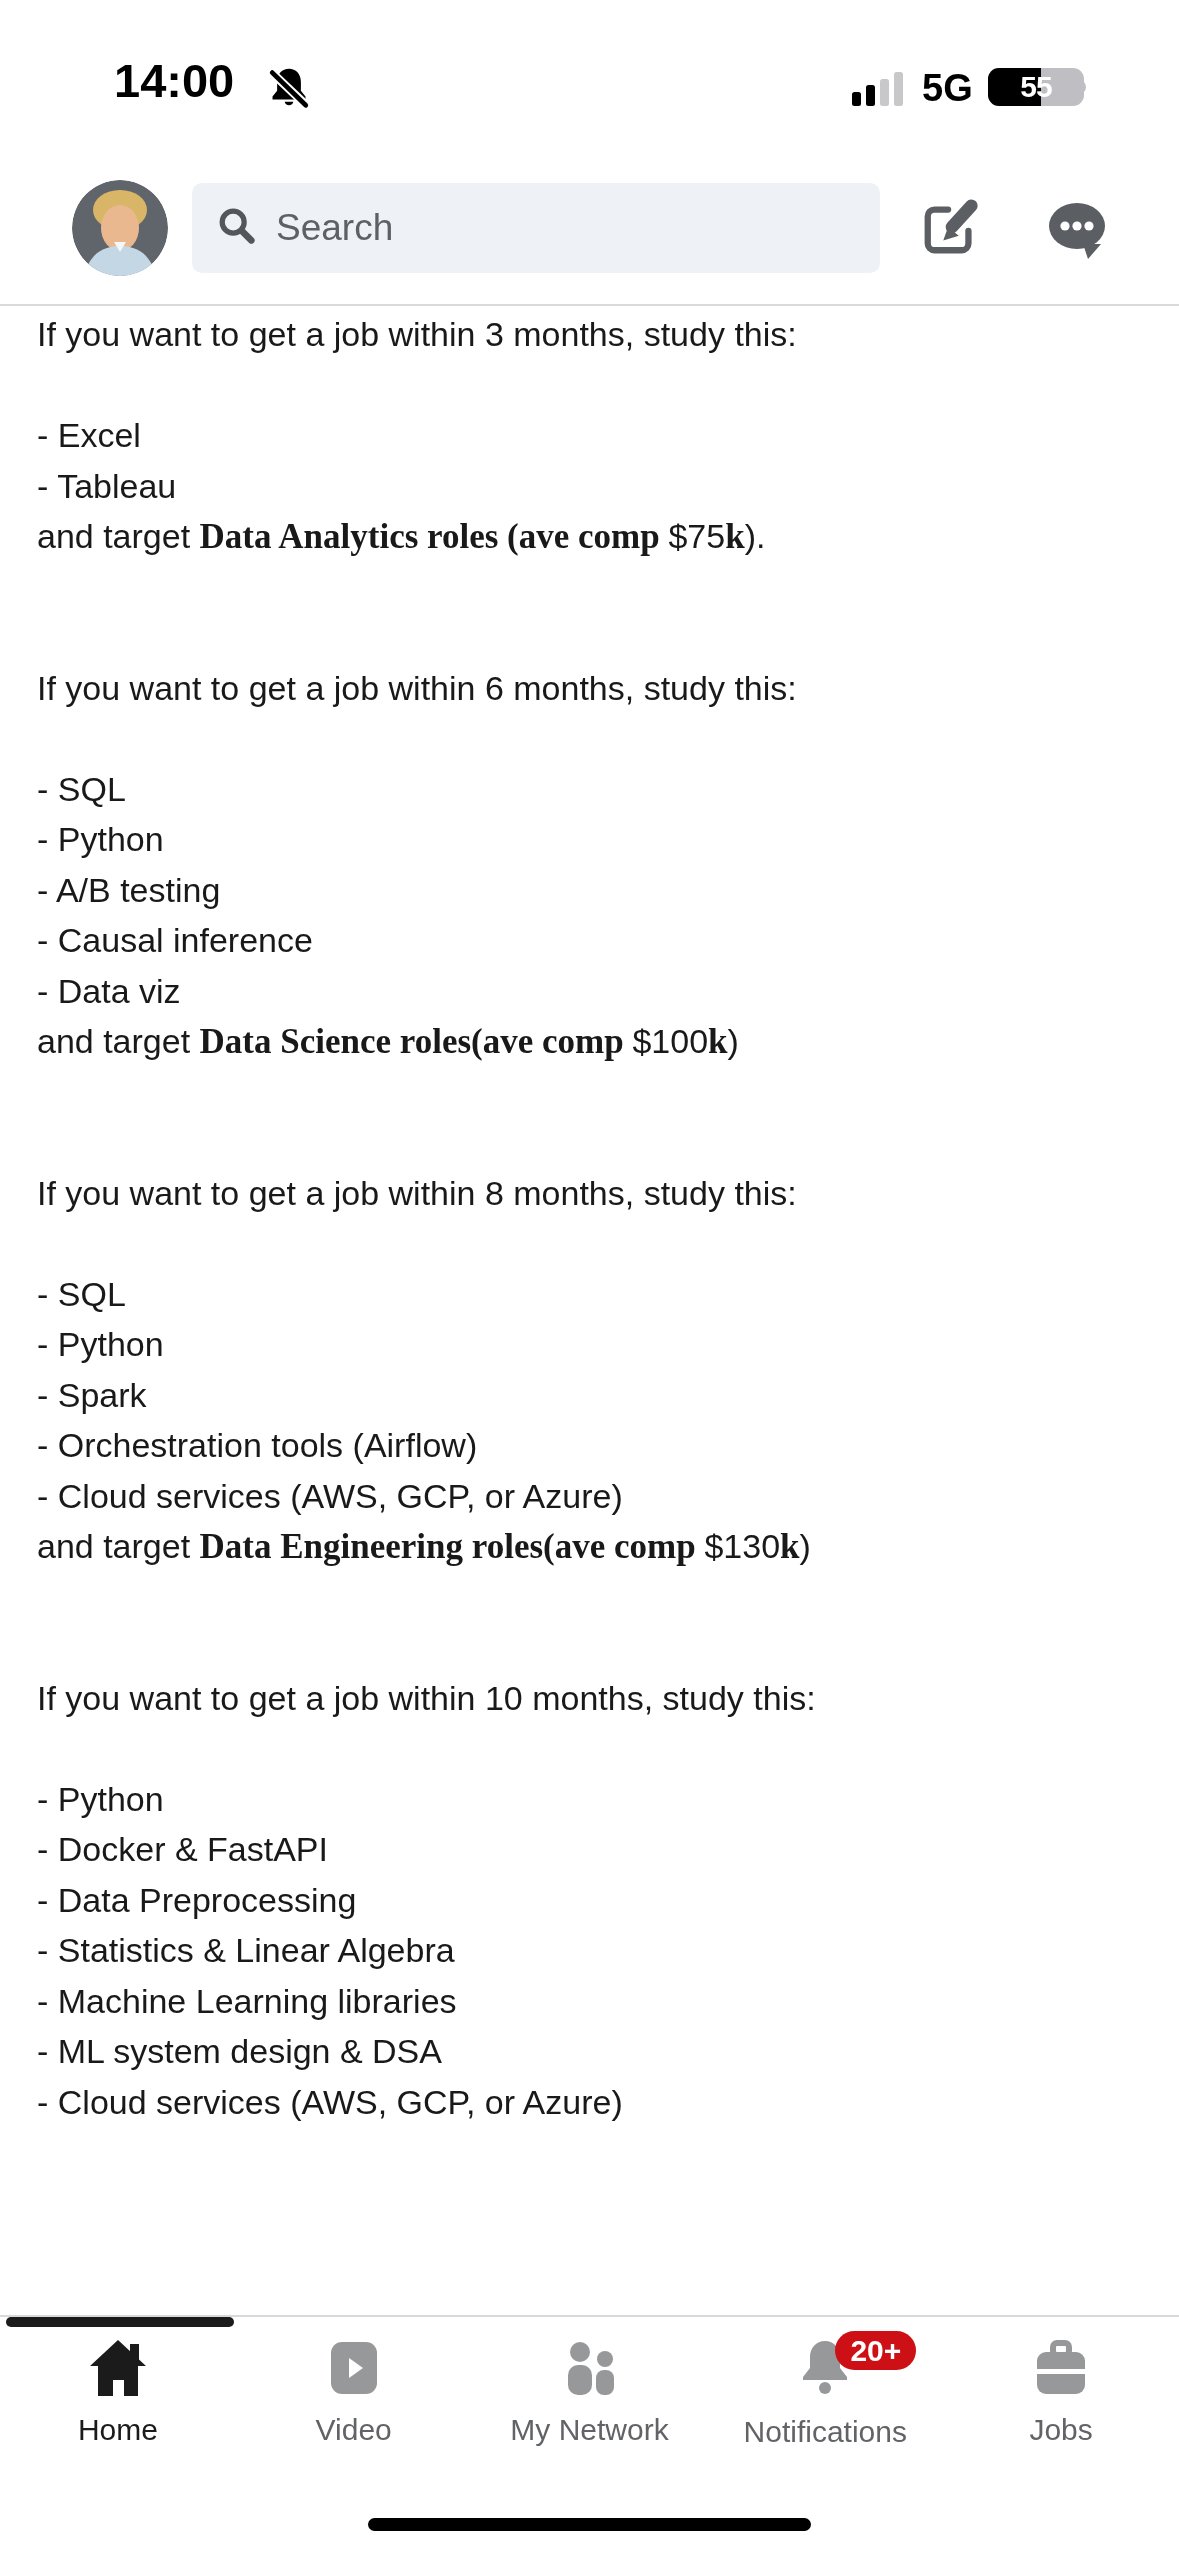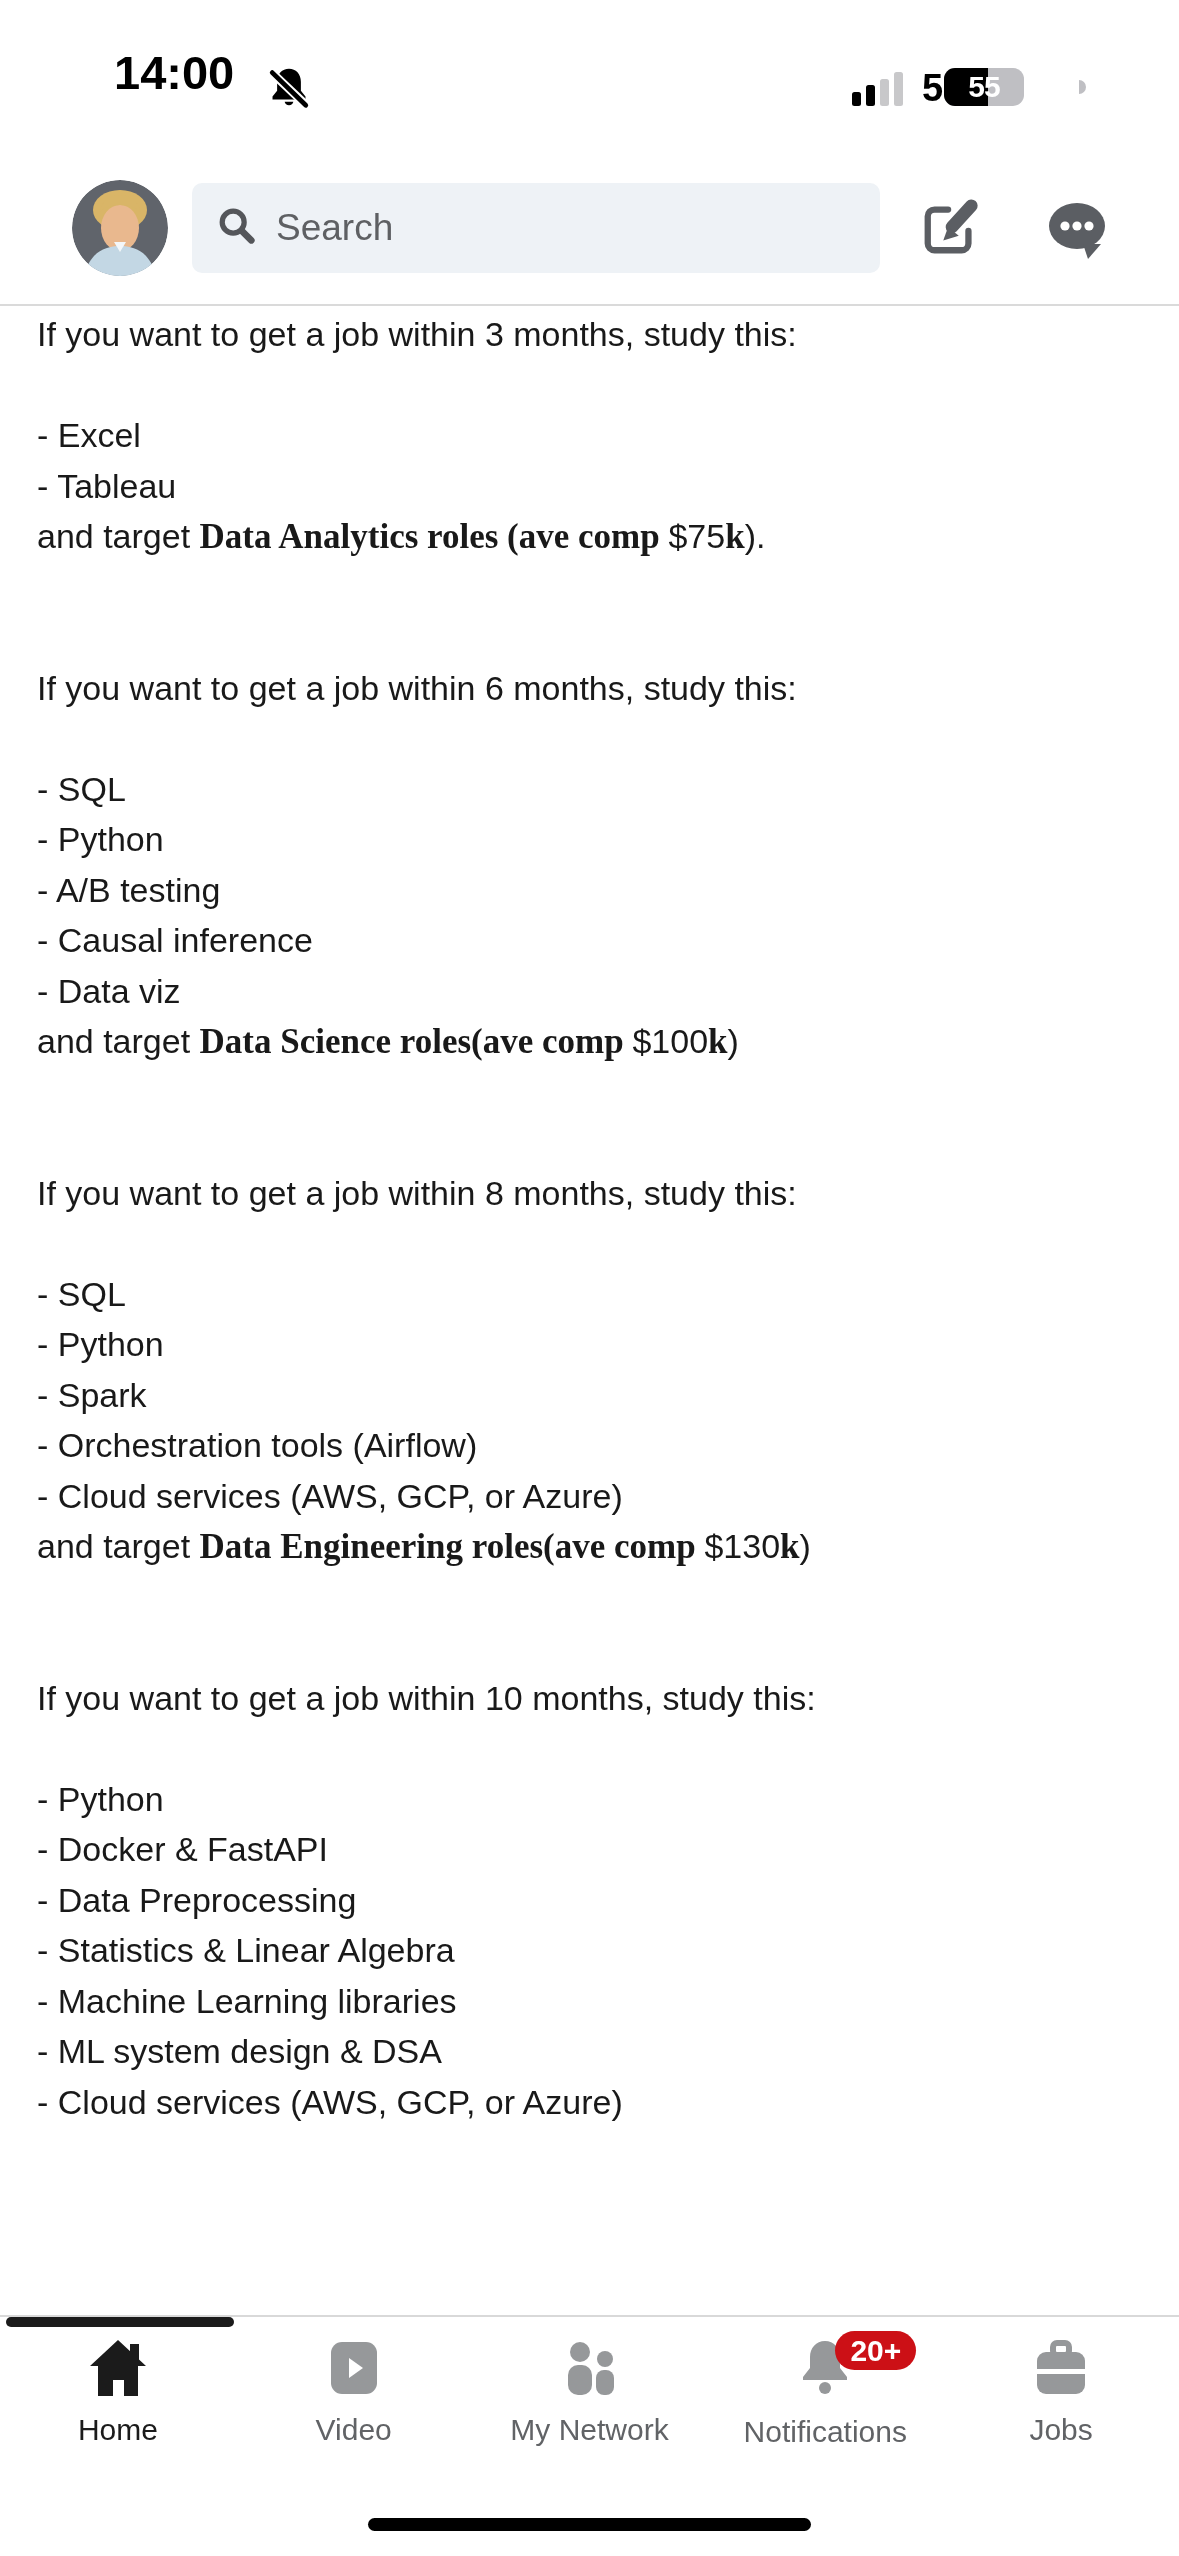--- a/index.html
+++ b/index.html
@@ -1,27 +1,27 @@
 <!DOCTYPE html>
 <html><head>
 <meta charset="utf-8">
 <style>
   html,body{margin:0;padding:0;overflow:hidden;}
   body{
     width:1179px;height:2556px;position:relative;background:#fff;
     font-family:"Liberation Sans", sans-serif;color:#1A1A1A;
   }
   
-  .time{position:absolute;left:114px;top:49px;font-size:47px;line-height:47px;font-weight:700;color:#000;}
+  .time{position:absolute;left:114px;top:57px;font-size:47px;line-height:47px;font-weight:700;color:#000;}
   .bell-slash{position:absolute;left:266px;top:64px;}
   .sig-bars{position:absolute;left:852px;top:72px;height:34px;display:flex;align-items:flex-end;gap:5px;}
   .sig-bars i{display:block;width:9px;border-radius:2.5px;background:#C8C8CA;}
   .sig-bars i.on{background:#000;}
   .net{position:absolute;left:922px;top:70px;font-size:38px;line-height:37px;font-weight:700;color:#000;}
-  .battery{position:absolute;left:944px;top:68px;width:80px;height:38px;border-radius:11px;background:#BFBFC3;overflow:hidden;}
+  .battery{position:absolute;left:988px;top:68px;width:96px;height:38px;border-radius:11px;background:#BFBFC3;overflow:hidden;}
   .battery .fill{position:absolute;left:0;top:0;bottom:0;width:55%;background:#000;}
   .battery .pct{position:absolute;inset:0;display:flex;align-items:center;justify-content:center;
     color:#fff;font-size:30px;font-weight:700;letter-spacing:-1px;}
   .bat-cap{position:absolute;left:1079px;top:80px;width:7px;height:14px;background:#BFBFC3;border-radius:0 7px 7px 0;}
   
   .avatar{position:absolute;left:72px;top:180px;width:96px;height:96px;border-radius:50%;overflow:hidden;}
   .search-field{position:absolute;left:192px;top:183px;width:688px;height:90px;border-radius:10px;
     background:#EEF2F6;display:flex;align-items:center;padding-left:24px;box-sizing:border-box;gap:18px;}
   .search-ph{font-size:37px;color:#5E6063;}
   .hdr-icon{position:absolute;}

